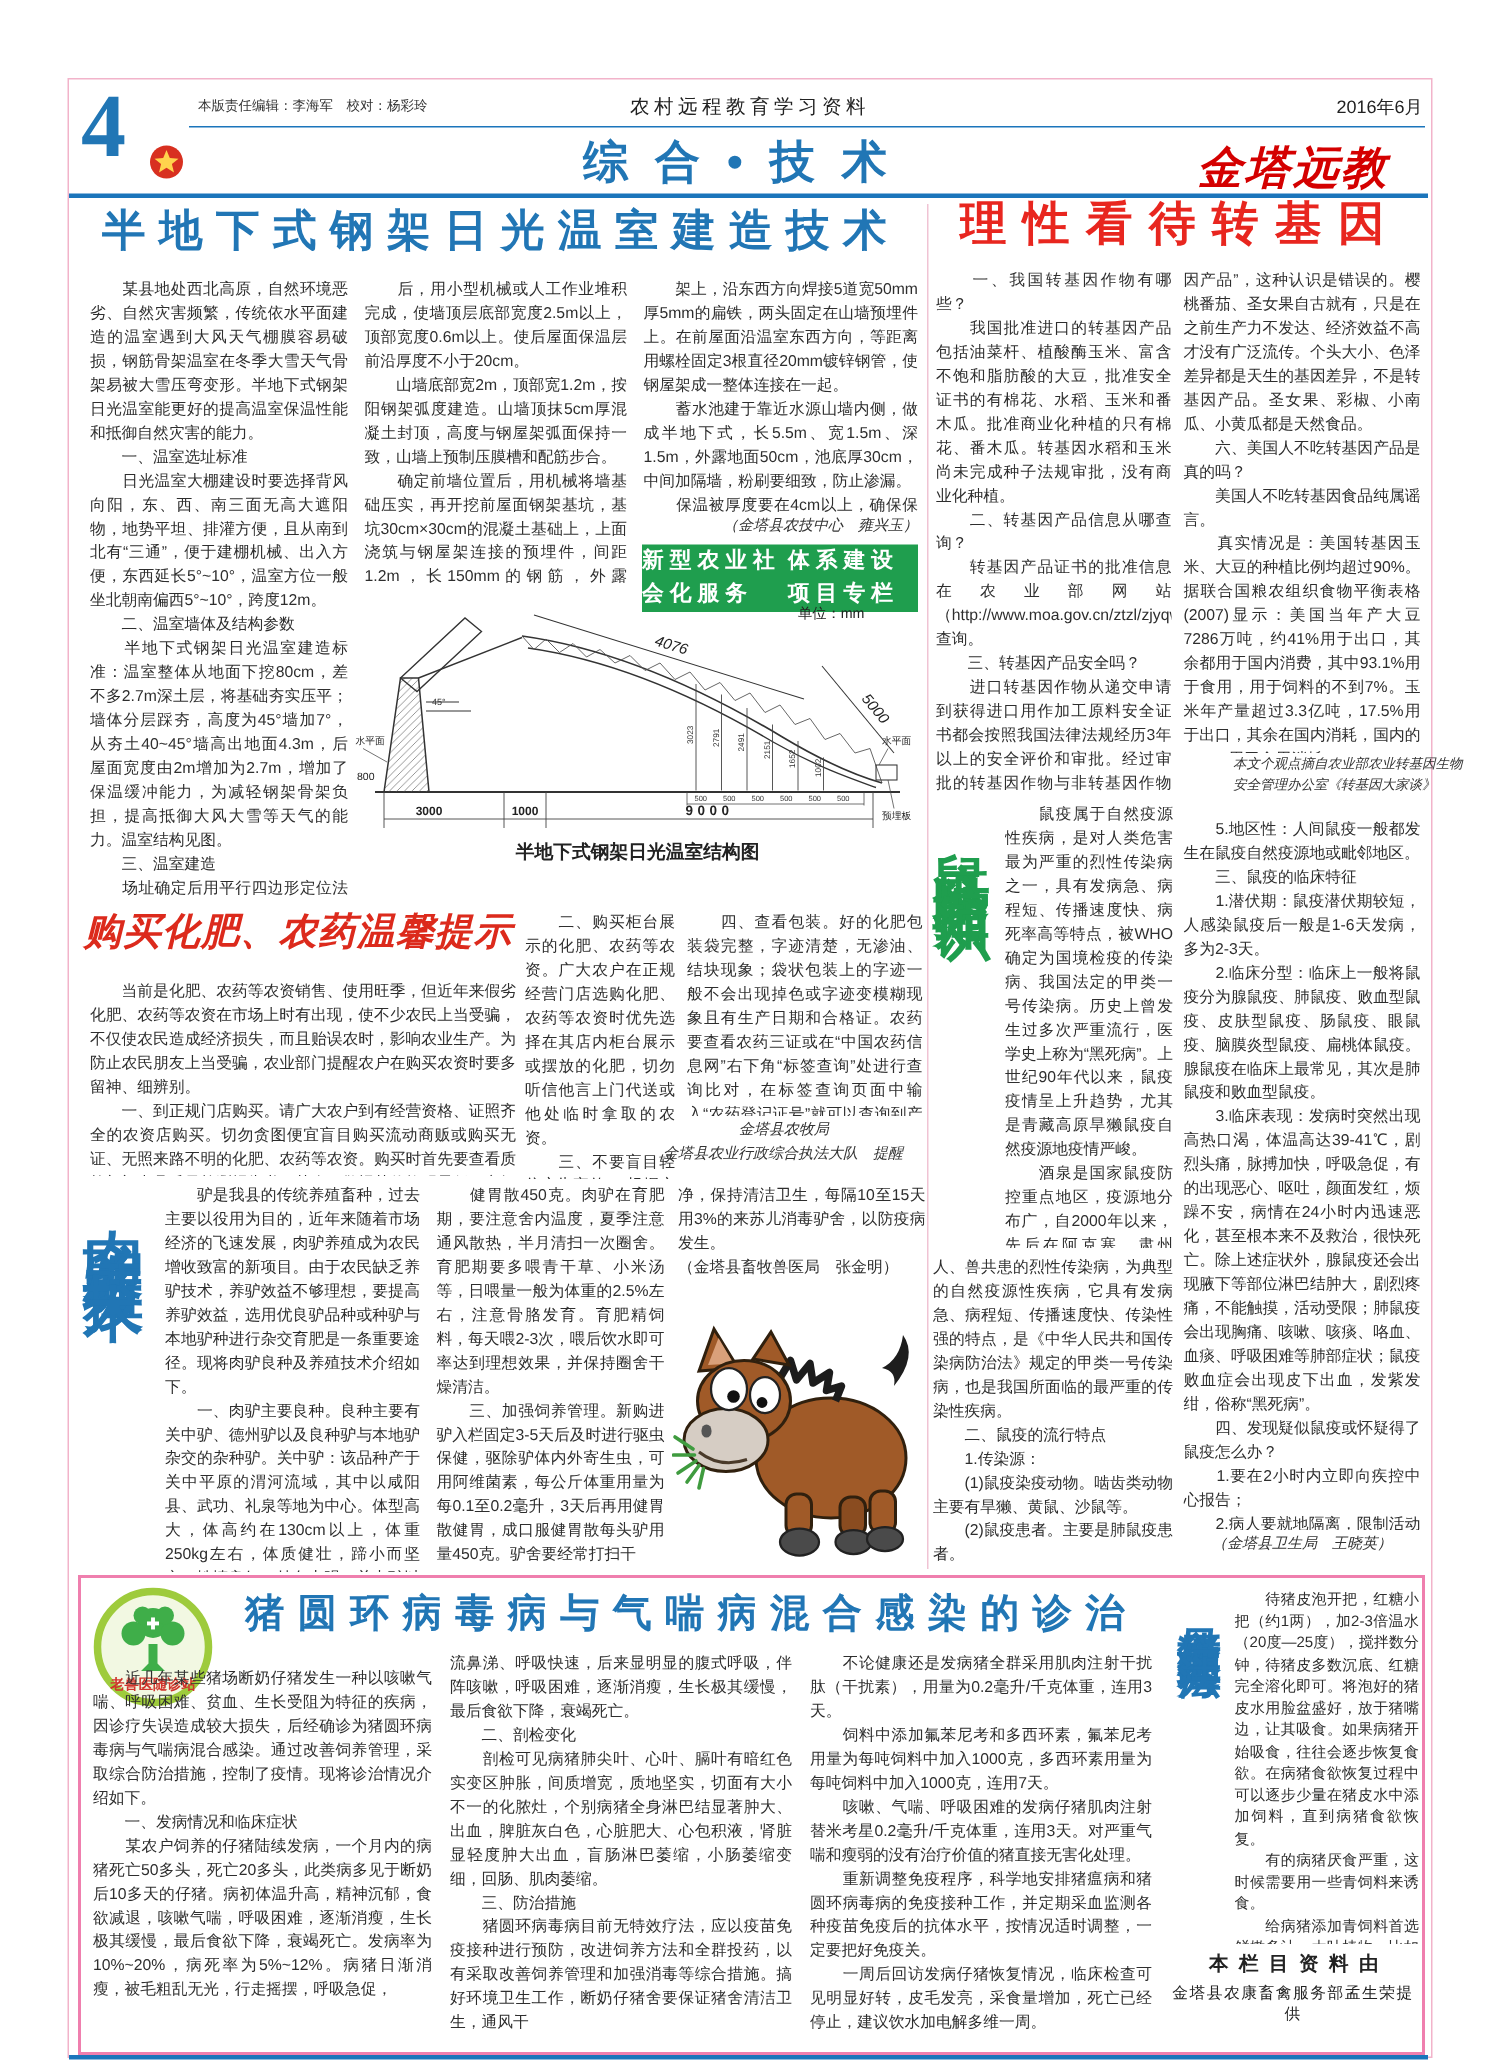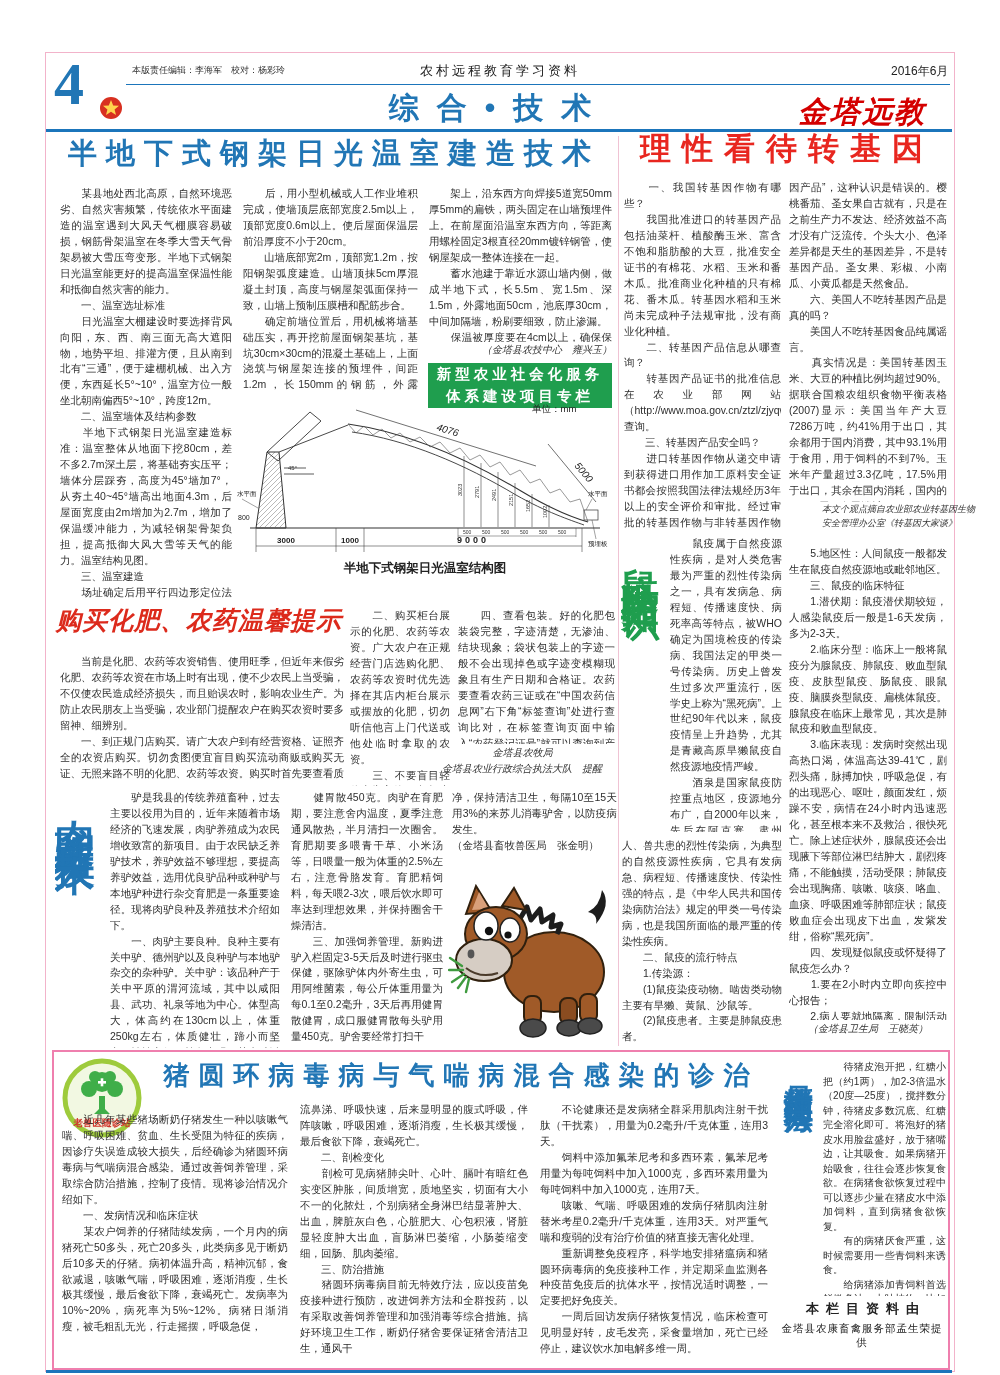--- a/index.html
+++ b/index.html
@@ -3,21 +3,21 @@
 <meta charset="utf-8">
 <style>
   html,body{margin:0;padding:0;background:#fff;}
   body{width:1000px;height:1375px;position:relative;font-family:"Liberation Sans",sans-serif;color:#2b2b2b;overflow:hidden;}
   .abs{position:absolute;}
   .col{font-size:10.5px;line-height:1.52;text-align:justify;white-space:pre-line;overflow:hidden;color:#2e2e2e;}
   .vtitle{writing-mode:vertical-rl;text-orientation:upright;font-weight:bold;overflow:hidden;}
   .byline{font-style:italic;font-family:"Liberation Serif",serif;color:#333;}
   .frame{border:1px solid #f2b3ca;}
   .rule-blue{background:#1b75bb;}
-  .banner{background:#1f9e4e;color:#fff;font-weight:bold;display:flex;flex-direction:column;align-items:center;justify-content:center;letter-spacing:4px;font-size:14.5px;line-height:1.45;}
+  .banner{background:#1f9e4e;color:#fff;font-weight:bold;display:flex;flex-direction:row;align-items:center;justify-content:center;letter-spacing:4px;font-size:14.5px;line-height:1.45;}
   .headline-blue{font-weight:bold;color:#2176b5;text-align:center;}
   .headline-red{font-weight:bold;color:#e8261f;text-align:center;}
   svg text{font-family:"Liberation Sans",sans-serif;}
 </style>
 </head>
 <body>
 
 <div class="abs frame" style="left:45px;top:52px;width:908px;height:1318px;"></div>
 
 <div class="abs" style="left:54px;top:50px;width:46px;height:64px;font-size:60px;font-weight:bold;color:#2176b5;font-family:'Liberation Serif',serif;">4</div>

